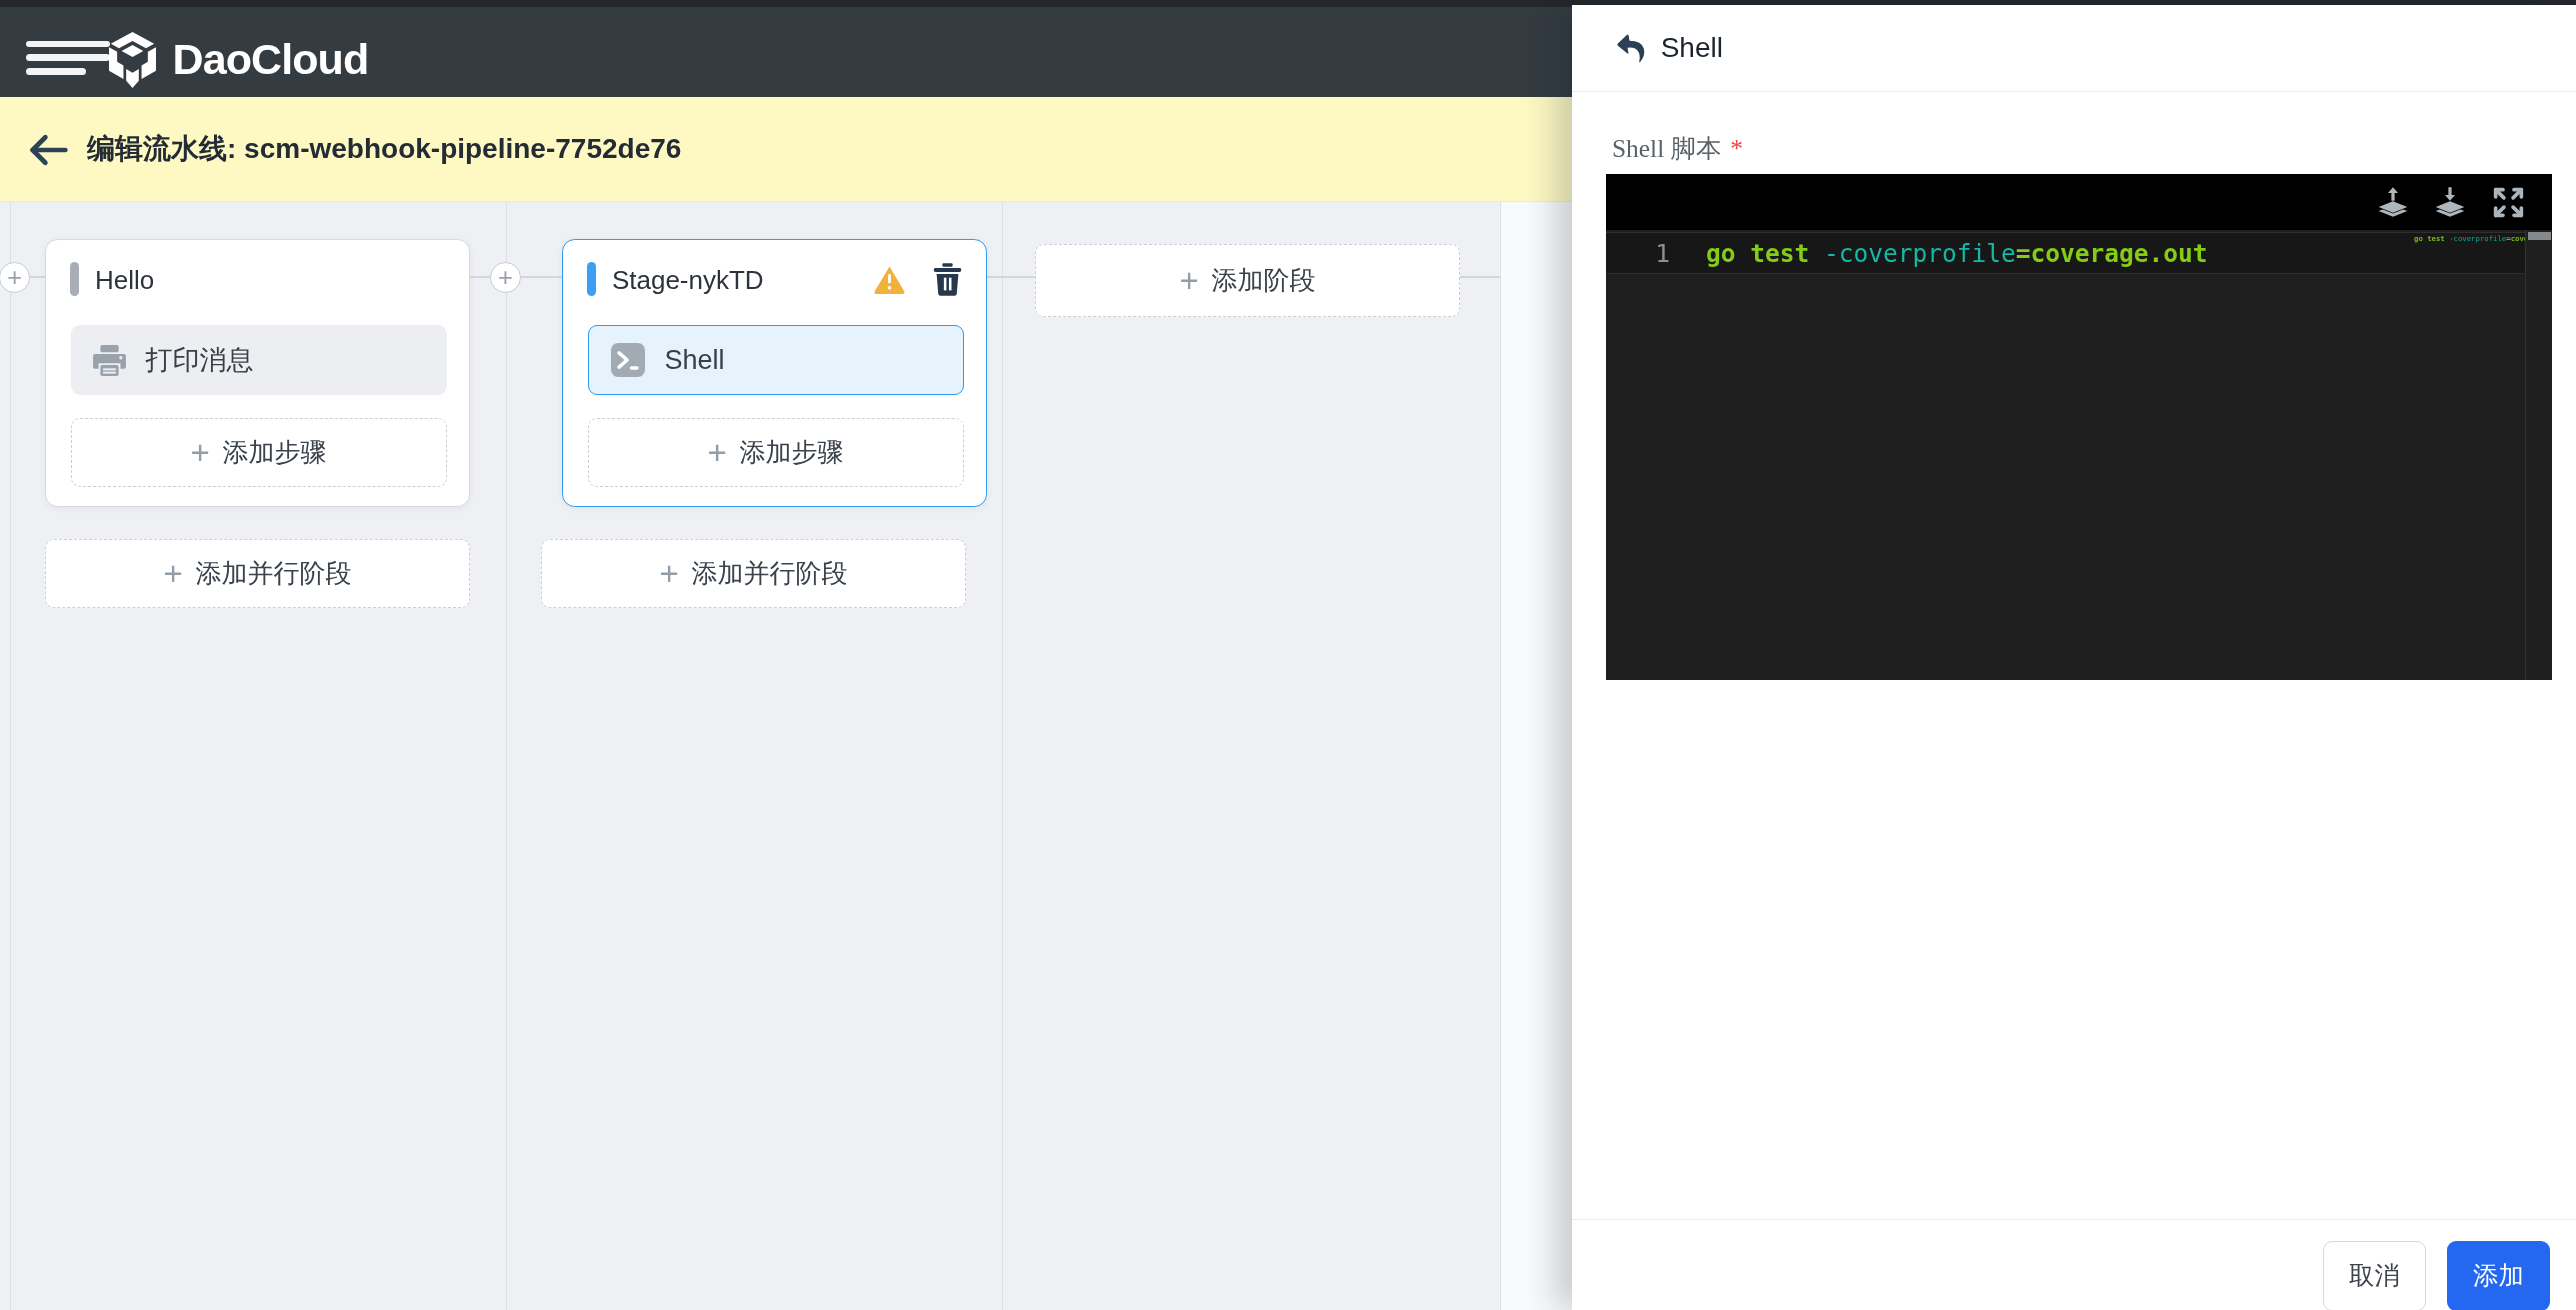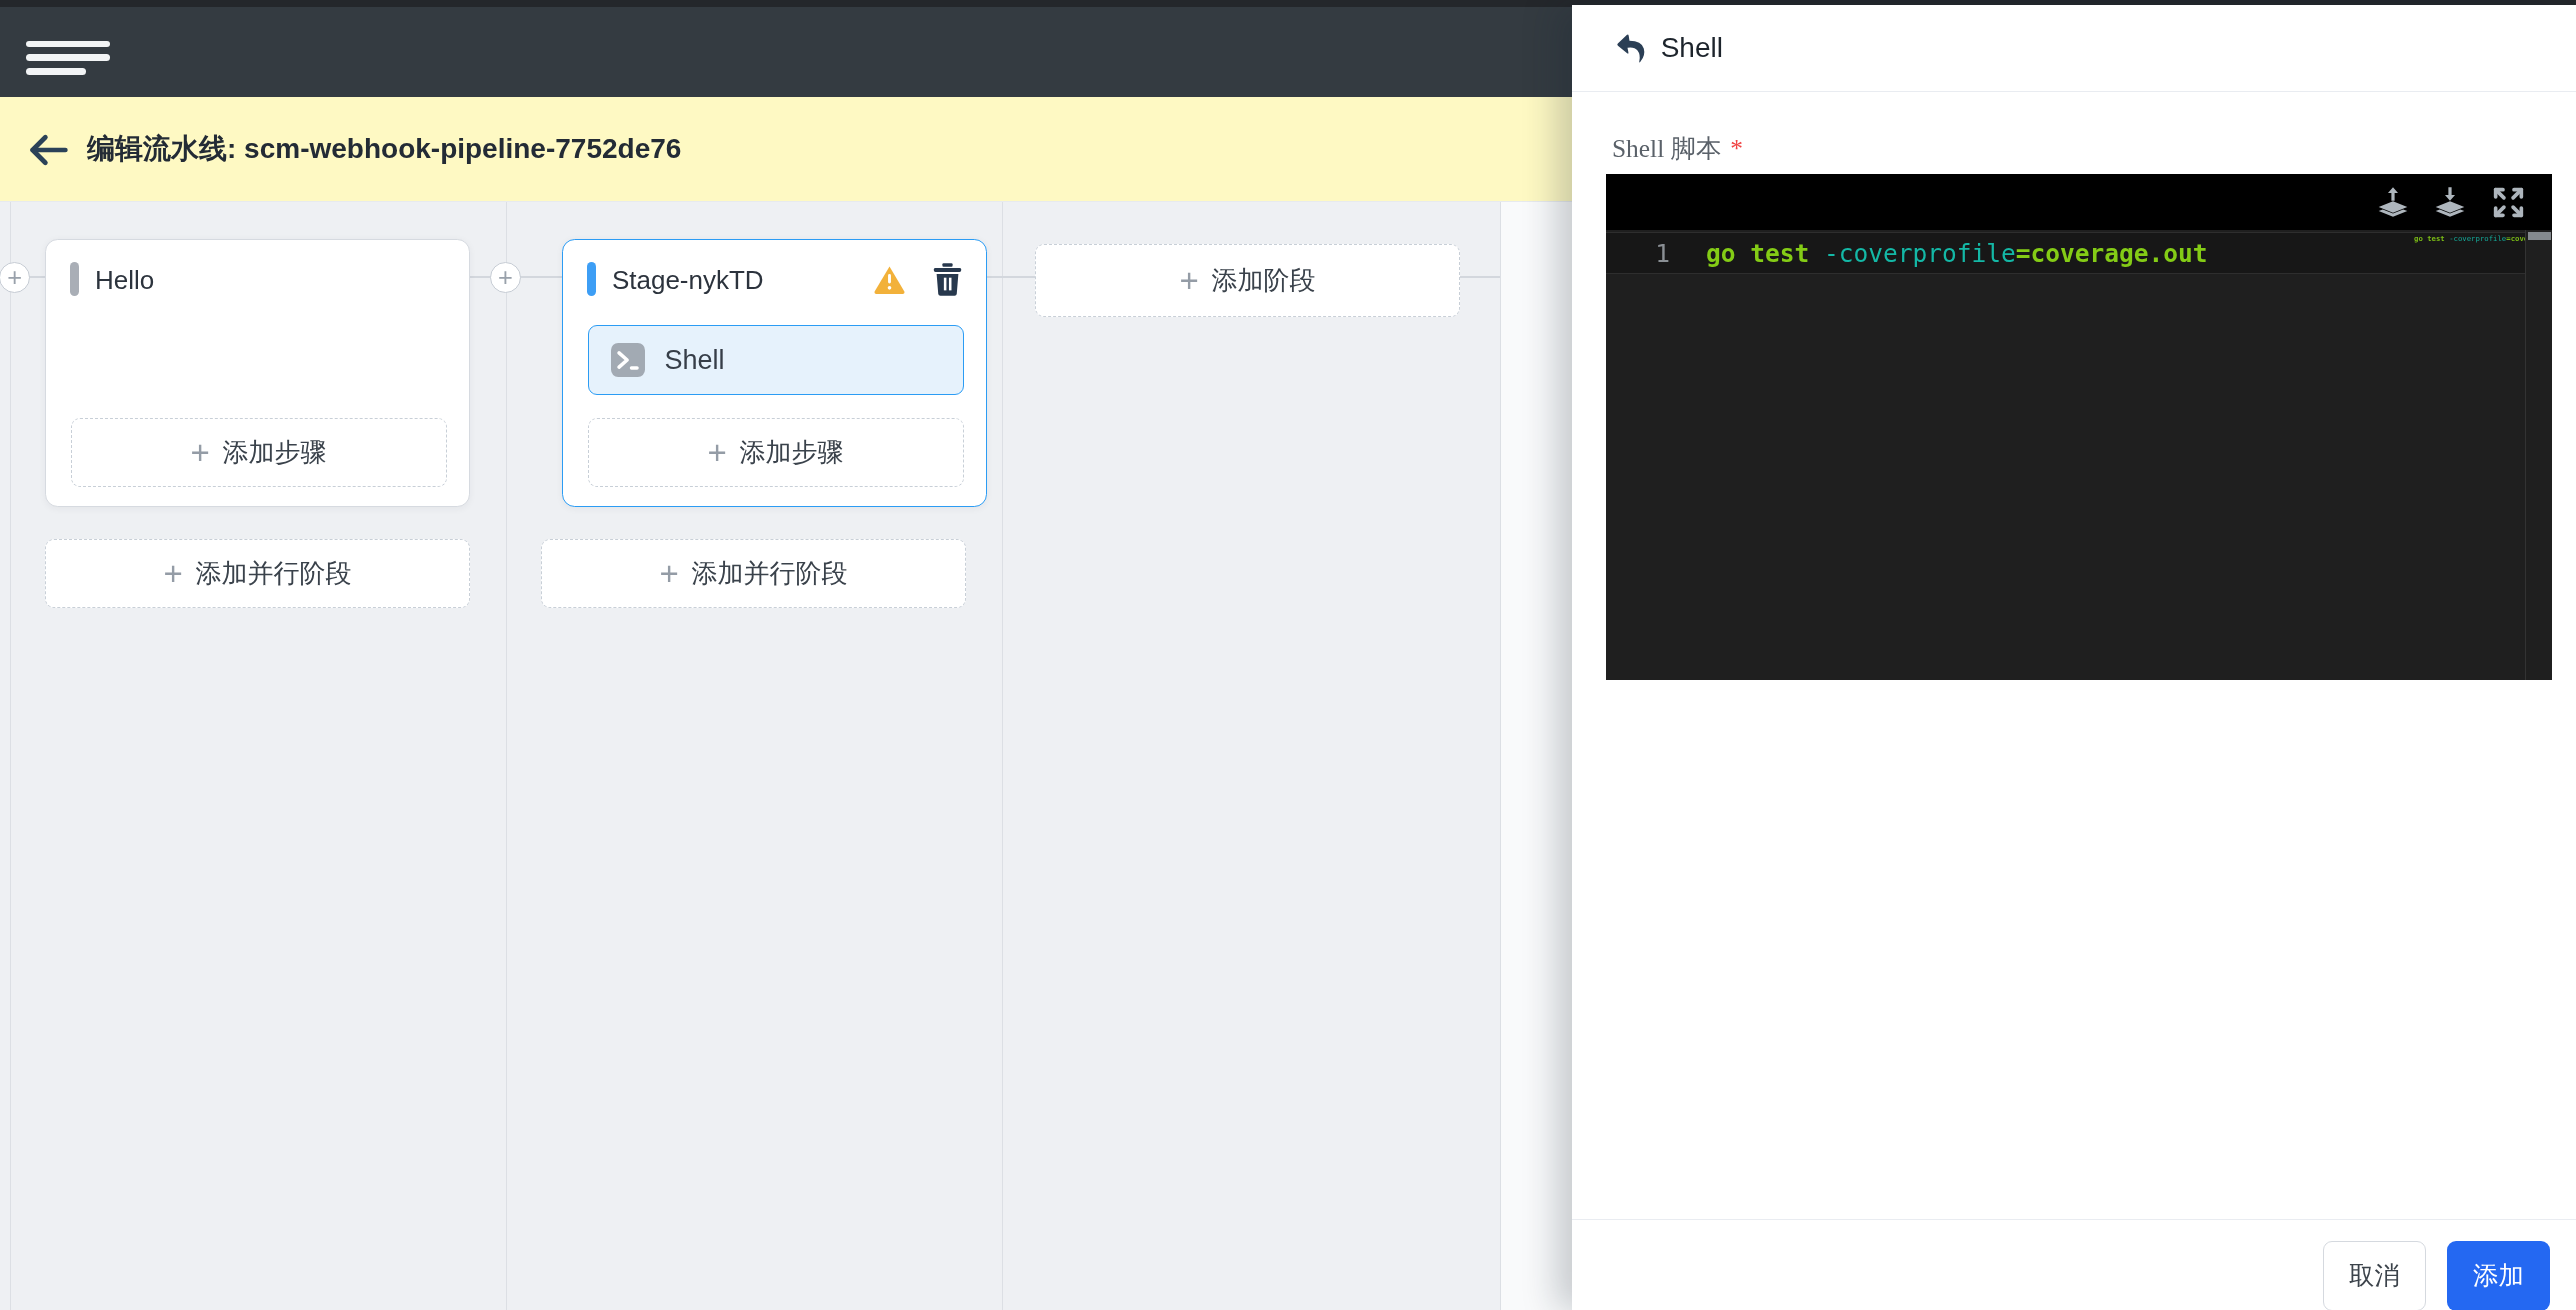--- a/index.html
+++ b/index.html
@@ -93,20 +93,34 @@
 <body>
 
 <div class="abs top-strip"></div>
 
 <div class="abs app-header">
   <div class="abs hamburger">
     <span class="bar b1"></span>
     <span class="bar b2"></span>
     <span class="bar b3"></span>
   </div>
+  <div class="abs brand">
+    <span style="display:flex;">
+      <svg width="51" height="56" viewBox="0 0 28 31">
+        <g fill="#ffffff">
+          <polygon points="14,0 26,6.5 21.5,9 14,5 6.5,9 2,6.5"></polygon>
+          <polygon points="1,8.5 5.5,11 5.5,16.5 9,18.5 9,26 1,21.5"></polygon>
+          <polygon points="27,8.5 22.5,11 22.5,16.5 19,18.5 19,26 27,21.5"></polygon>
+          <polygon points="10.5,20.5 14,22.5 17.5,20.5 17.5,27 14,31 10.5,27"></polygon>
+          <polygon points="8,10.5 14,7.2 20,10.5 14,13.8"></polygon>
+        </g>
+      </svg>
+    </span>
+    <span class="brand-text">DaoCloud</span>
+  </div>
 </div>
 
 <div class="abs title-bar">
   <div class="abs back-btn">
     <svg width="44" height="40" viewBox="0 0 24 22">
       <g stroke="#2b4258" stroke-width="2.6" fill="none" stroke-linecap="round" stroke-linejoin="round">
         <line x1="3" y1="11" x2="21" y2="11"></line>
         <polyline points="10,4 3,11 10,18"></polyline>
       </g>
     </svg>
@@ -126,20 +140,35 @@
     <span>+</span>
   </div>
   <div class="abs plus-circle" style="left:490px;top:60px;">
     <span>+</span>
   </div>
 
   <div class="abs stage-card" style="left:45px;">
     <div class="stage-head">
       <span class="accent" style="background:#a9aeb6;"></span>
       <span class="stage-name">Hello</span>
+    </div>
+    <div class="step gray">
+      <span class="ic">
+        <svg width="33" height="31" viewBox="0 0 18 17">
+          <g fill="#99a1ab">
+            <rect x="4" y="0" width="10" height="4" rx="1"></rect>
+            <path d="M1 5 h16 a1 1 0 0 1 1 1 v6 a1 1 0 0 1 -1 1 h-2 v-3 h-12 v3 h-2 a1 1 0 0 1 -1 -1 v-6 a1 1 0 0 1 1 -1 z"></path>
+            <rect x="4" y="11" width="10" height="6" rx="1"></rect>
+            <rect x="5.5" y="12.8" width="7" height="1.1" fill="#eceef2"></rect>
+            <rect x="5.5" y="14.6" width="7" height="1.1" fill="#eceef2"></rect>
+            <circle cx="15.2" cy="7" r="0.9" fill="#eceef2"></circle>
+          </g>
+        </svg>
+      </span>
+      <span class="txt">打印消息</span>
     </div>
     <div class="dashed-btn add-step">
       <span class="plus">+</span>
       <span class="lbl">添加步骤</span>
     </div>
   </div>
   <div class="abs dashed-btn add-parallel" style="left:45px;">
     <span class="plus">+</span>
     <span class="lbl">添加并行阶段</span>
   </div>

